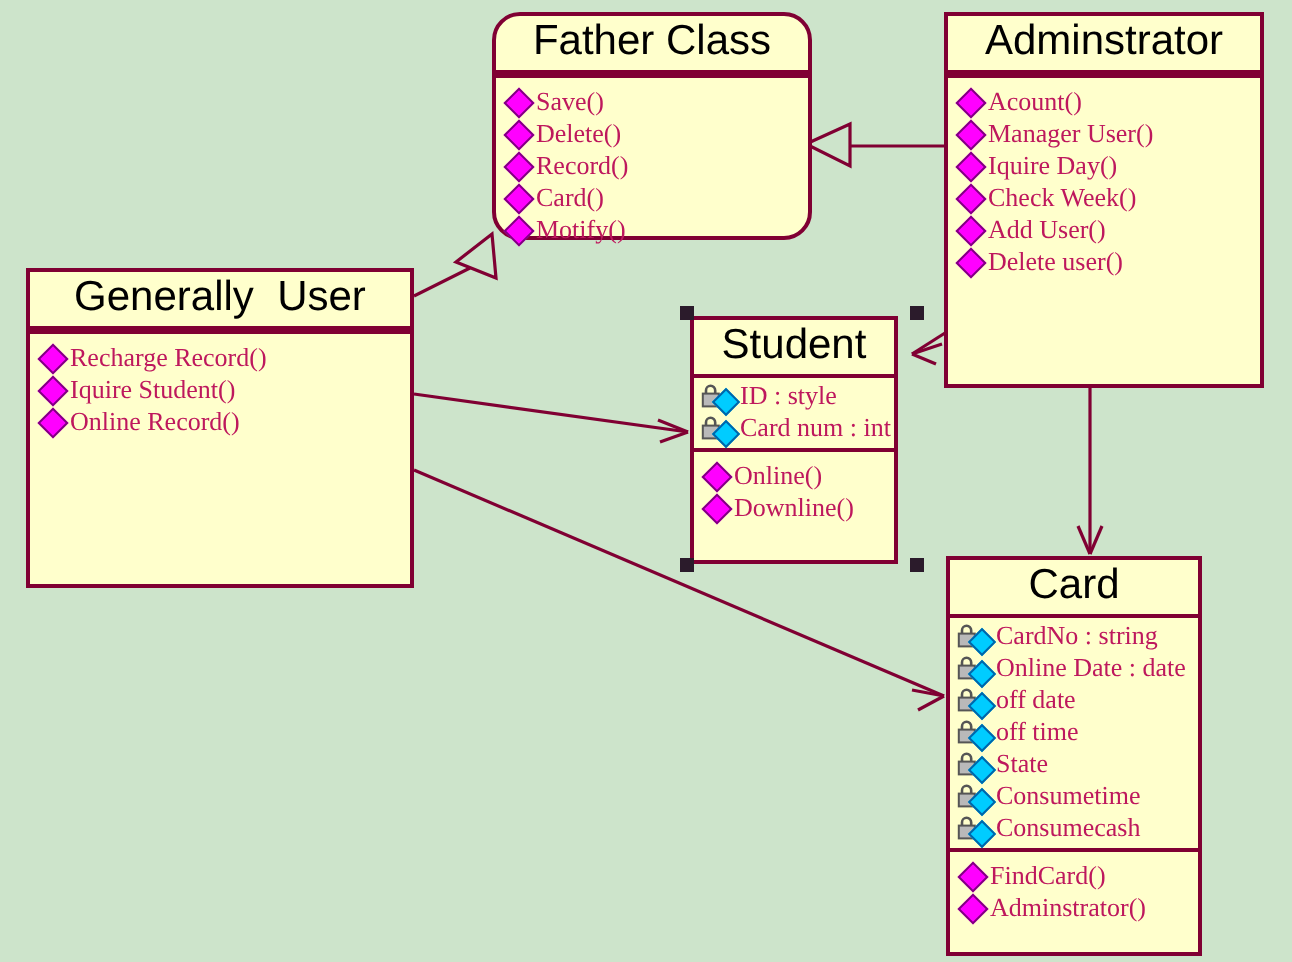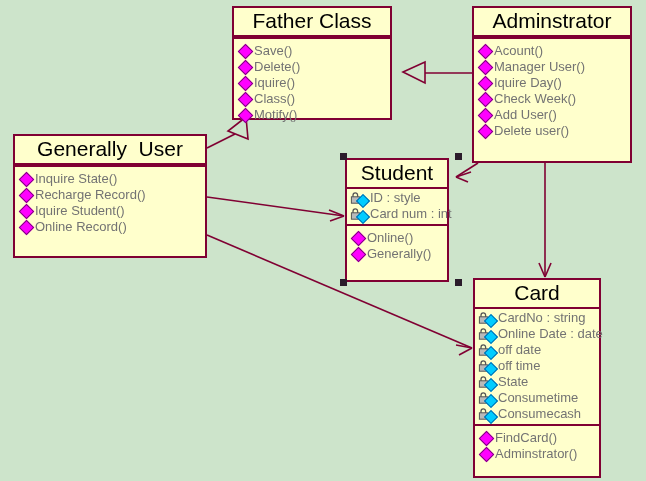--- a/index.html
+++ b/index.html
@@ -48,26 +48,27 @@
     border-top: 2px solid #800033;
   }
   .compartment {
     padding: 4px 2px 4px 4px;
   }
   .compartment.tight {
     padding: 1px 10px 2px 3px;
   }
   .member {
     font-size: 13px;
-    color: #737373;
+    color: #be185d;
     line-height: 16px;
     white-space: nowrap;
     display: flex;
     align-items: center;
     height: 16px;
+    font-family: Liberation Serif, serif;
   }
   
   .ico-diamond-magenta {
     display: inline-block;
     width: 9px;
     height: 9px;
     background: #ff00ff;
     border: 1px solid #800080;
     transform: rotate(45deg);
     margin-right: 3px;
@@ -148,49 +149,49 @@
 
       <g>
         <path d="M207,235 L472,348"></path>
         <path d="M472,348 L456,345"></path>
         <path d="M472,348 L459,355"></path>
       </g>
 
     </g>
   </svg>
 
-  <div class="uml-class" style="left:232px; top:6px; width:160px; height:114px;">
+  <div class="uml-class" style="left:246px; top:6px; width:160px; height:114px;border-radius:14px;">
     <div class="uml-title">Father Class</div>
     <div class="sep"></div>
     <div class="sep" style="border-top-width:2px;"></div>
     <div class="compartment">
       <div class="member">
         <span class="ico-diamond-magenta"></span>
         <span>Save()</span>
       </div>
       <div class="member">
         <span class="ico-diamond-magenta"></span>
         <span>Delete()</span>
       </div>
       <div class="member">
         <span class="ico-diamond-magenta"></span>
-        <span>Iquire()</span>
-      </div>
-      <div class="member">
-        <span class="ico-diamond-magenta"></span>
-        <span>Class()</span>
+        <span>Record()</span>
+      </div>
+      <div class="member">
+        <span class="ico-diamond-magenta"></span>
+        <span>Card()</span>
       </div>
       <div class="member">
         <span class="ico-diamond-magenta"></span>
         <span>Motify()</span>
       </div>
     </div>
   </div>
 
-  <div class="uml-class" style="left:472px; top:6px; width:160px; height:157px;">
+  <div class="uml-class" style="left:472px; top:6px; width:160px; height:188px;">
     <div class="uml-title">Adminstrator</div>
     <div class="sep"></div>
     <div class="sep"></div>
     <div class="compartment">
       <div class="member">
         <span class="ico-diamond-magenta"></span>
         <span>Acount()</span>
       </div>
       <div class="member">
         <span class="ico-diamond-magenta"></span>
@@ -208,29 +209,25 @@
         <span class="ico-diamond-magenta"></span>
         <span>Add User()</span>
       </div>
       <div class="member">
         <span class="ico-diamond-magenta"></span>
         <span>Delete user()</span>
       </div>
     </div>
   </div>
 
-  <div class="uml-class" style="left:13px; top:134px; width:194px; height:124px;">
+  <div class="uml-class" style="left:13px; top:134px; width:194px; height:160px;">
     <div class="uml-title">Generally  User</div>
     <div class="sep"></div>
     <div class="sep"></div>
     <div class="compartment">
-      <div class="member">
-        <span class="ico-diamond-magenta"></span>
-        <span>Inquire State()</span>
-      </div>
       <div class="member">
         <span class="ico-diamond-magenta"></span>
         <span>Recharge Record()</span>
       </div>
       <div class="member">
         <span class="ico-diamond-magenta"></span>
         <span>Iquire Student()</span>
       </div>
       <div class="member">
         <span class="ico-diamond-magenta"></span>
@@ -265,21 +262,21 @@
       </div>
     </div>
     <div class="sep"></div>
     <div class="compartment">
       <div class="member">
         <span class="ico-diamond-magenta"></span>
         <span>Online()</span>
       </div>
       <div class="member">
         <span class="ico-diamond-magenta"></span>
-        <span>Generally()</span>
+        <span>Downline()</span>
       </div>
     </div>
   </div>
 
   <div class="handle" style="left:340px; top:153px;"></div>
   <div class="handle" style="left:455px; top:153px;"></div>
   <div class="handle" style="left:340px; top:279px;"></div>
   <div class="handle" style="left:455px; top:279px;"></div>
 
   <div class="uml-class" style="left:473px; top:278px; width:128px; height:200px;">

